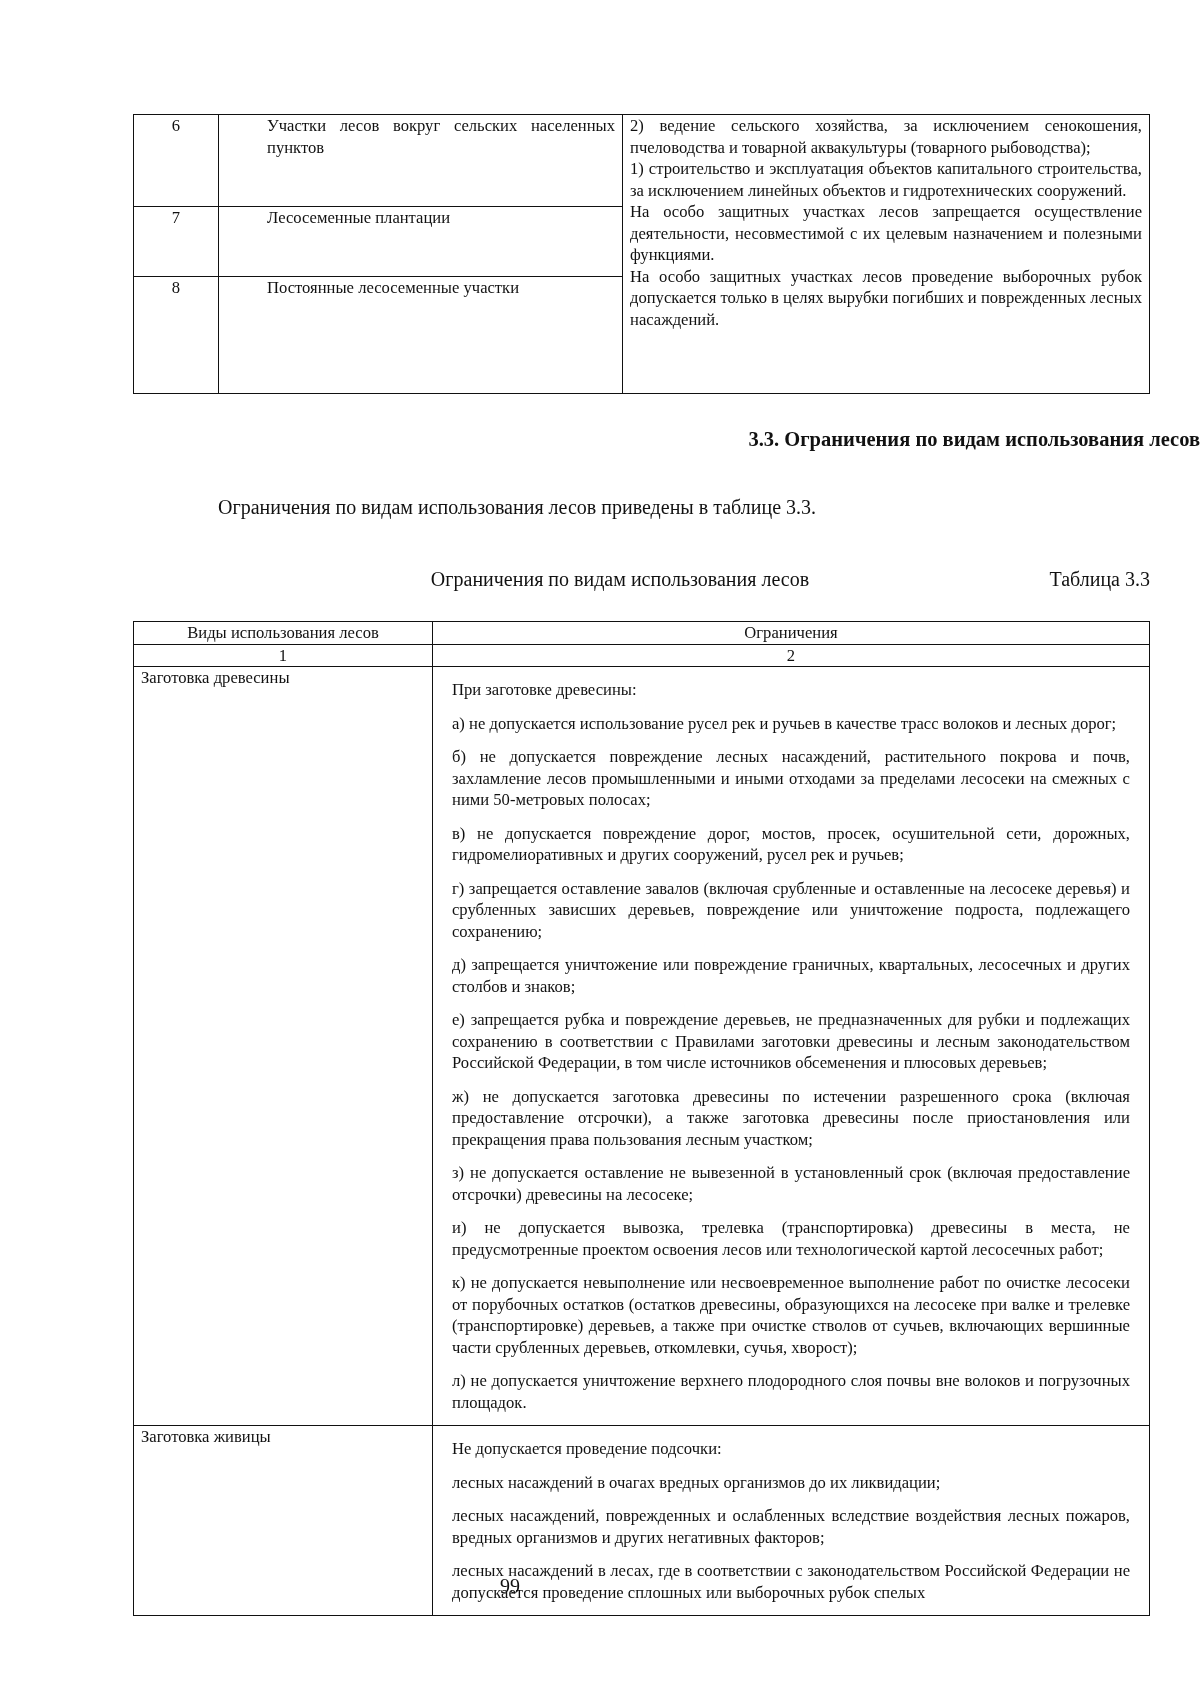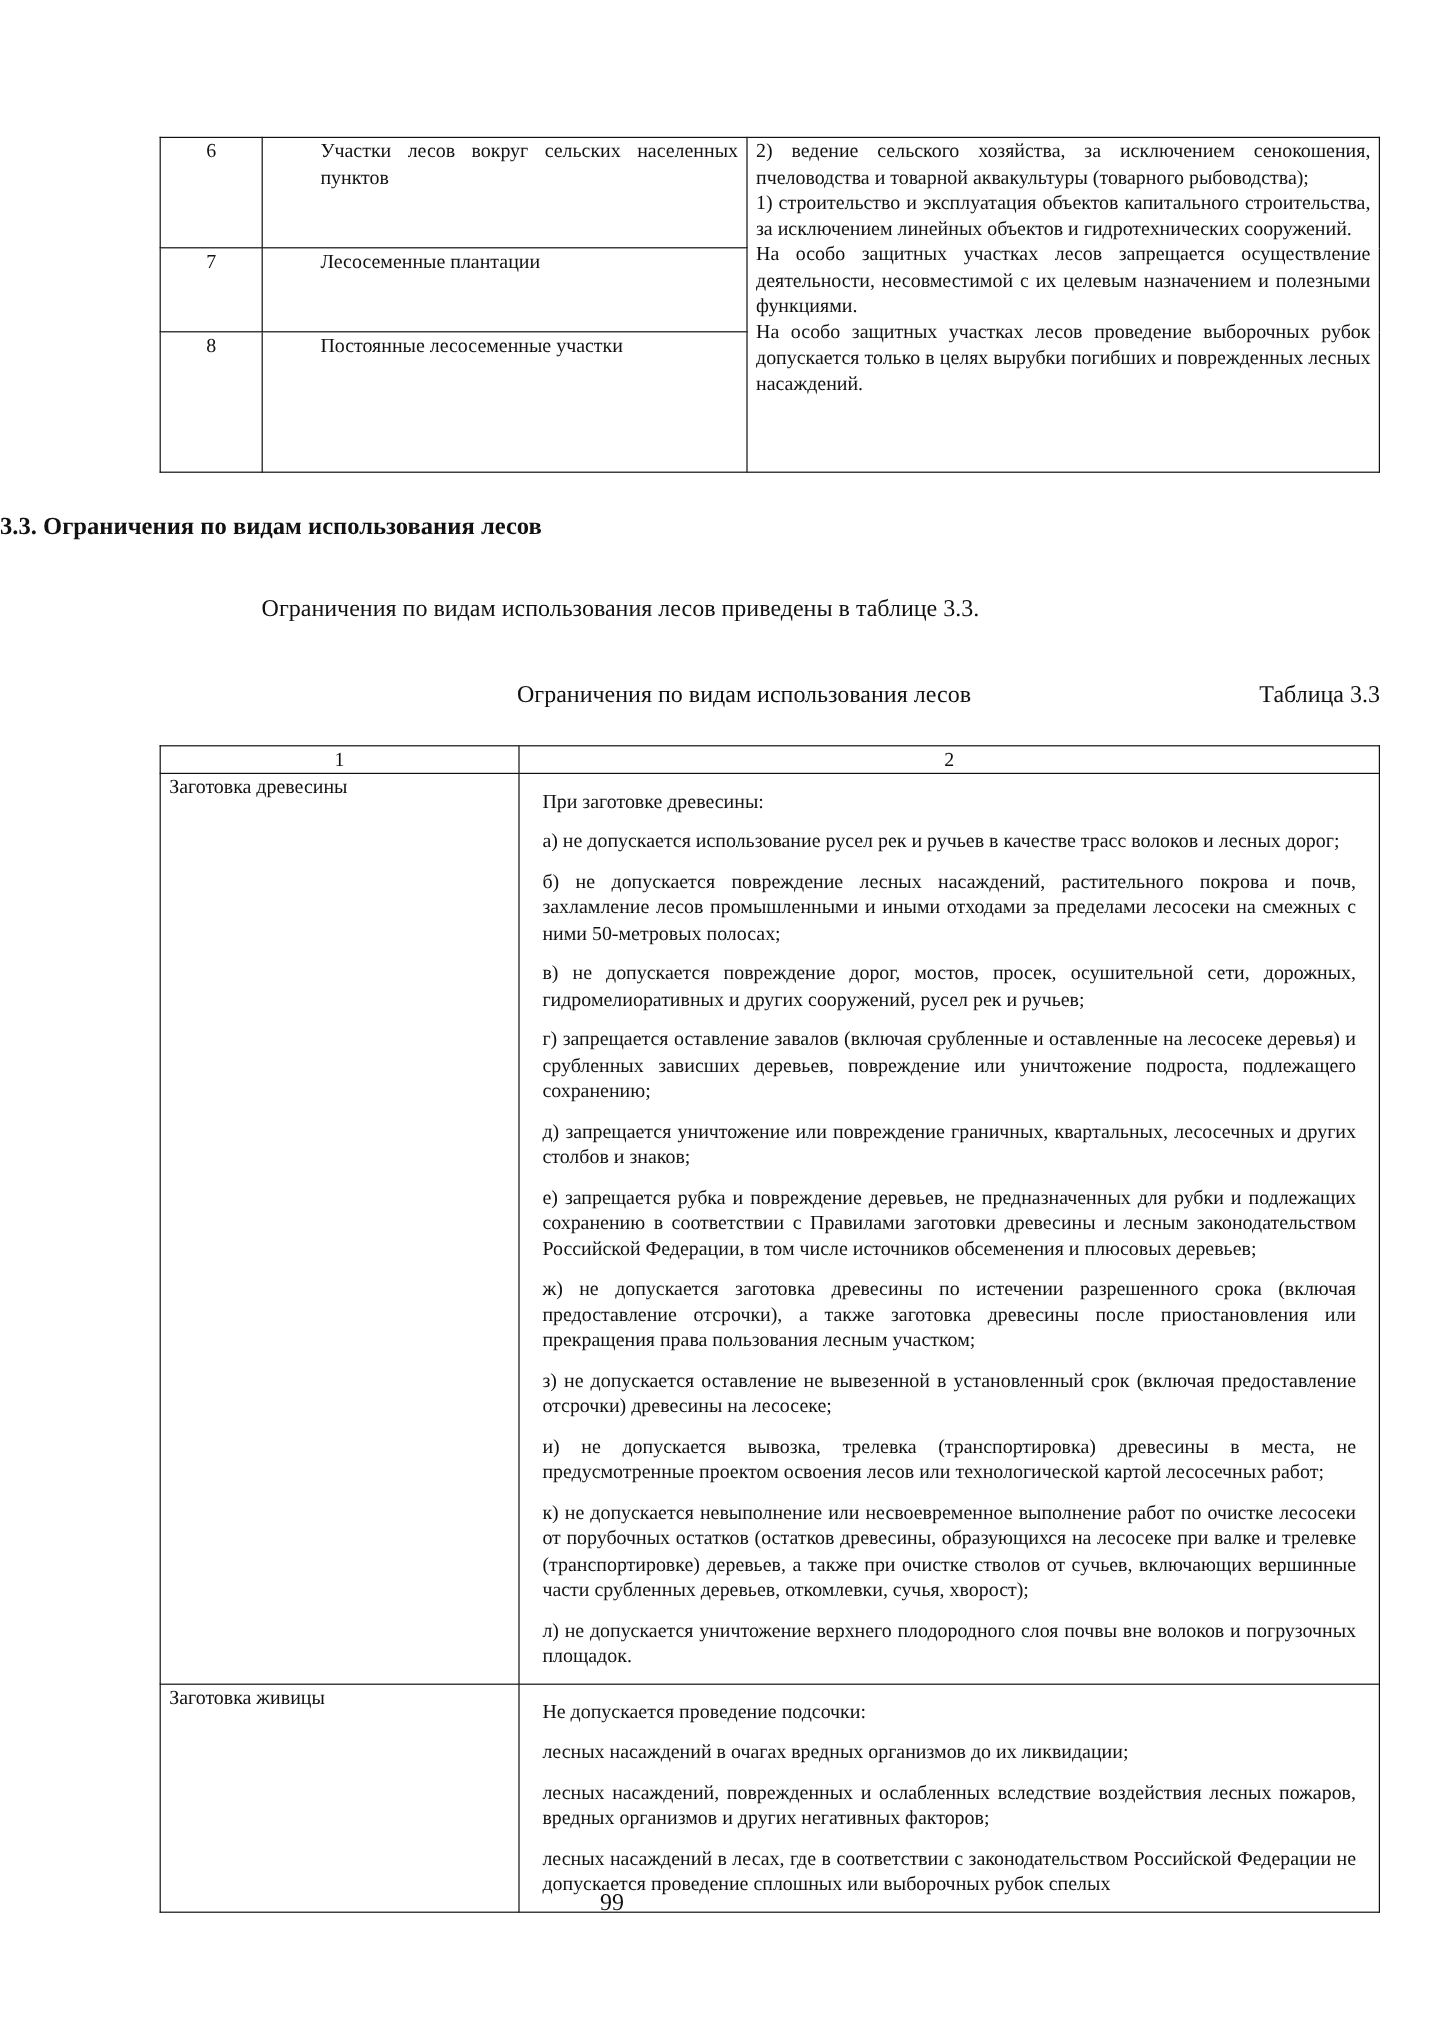--- a/index.html
+++ b/index.html
@@ -5,21 +5,21 @@
   html, body { margin:0; padding:0; background:#ffffff; }
   body { width:1200px; height:1697px; position:relative; overflow:hidden;
          font-family:"Liberation Serif", serif; color:#111; }
   table { border-collapse:collapse; position:absolute; }
   td { border:1.3px solid #111; vertical-align:top; font-size:16.6px; line-height:21.5px; padding:0 7px; }
   .center { text-align:center; }
   #top-table { left:133px; top:114px; width:1017px; }
   #top-table td.num { width:70px; text-align:center; }
   #top-table td.name { width:348px; text-align:justify; text-align-last:left;padding-left:48px; }
   #top-table td.rules p { margin:0; text-align:justify; }
-  #heading { position:absolute; left:0; width:1200px; top:428px; text-align:left;
+  #heading { position:absolute; left:0; width:1200px; top:428px; text-align:right;
              font-weight:bold; font-size:20.5px; }
   #intro { position:absolute; left:218px; top:496px; font-size:20px; }
   #table-label { position:absolute; right:50px; top:568px; font-size:20px; }
   #table-caption { position:absolute; left:0; width:1240px; top:568px; text-align:center; font-size:20px; }
   #main-table { left:133px; top:621px; width:1017px; }
   #main-table td.c1 { width:284px; }
   #main-table td p { margin:12px; text-align:justify; }
   #page-num { position:absolute; left:0; width:1020px; top:1575px; text-align:center; font-size:20px; }
 </style>
 </head>
@@ -48,20 +48,24 @@
 </tbody>
   </table>
 
 <div id="heading">3.3. Ограничения по видам использования лесов</div>
 <div id="intro">Ограничения по видам использования лесов приведены в таблице 3.3.</div>
 <div id="table-label">Таблица 3.3</div>
 <div id="table-caption">Ограничения по видам использования лесов</div>
 
 <table id="main-table">
   <tbody>
+      <tr>
+    <td class="c1 center">Виды использования лесов</td>
+    <td class="center">Ограничения</td>
+  </tr>
   <tr>
     <td class="c1 center">1</td>
     <td class="center">2</td>
   </tr>
   <tr>
     <td class="c1">Заготовка древесины</td>
     <td>
       <p>При заготовке древесины:</p>
       <p>а) не допускается использование русел рек и ручьев в качестве трасс волоков и лесных дорог;</p>
       <p>б) не допускается повреждение лесных насаждений, растительного покрова и почв, захламление лесов промышленными и иными отходами за пределами лесосеки на смежных с ними 50-метровых полосах;</p>

